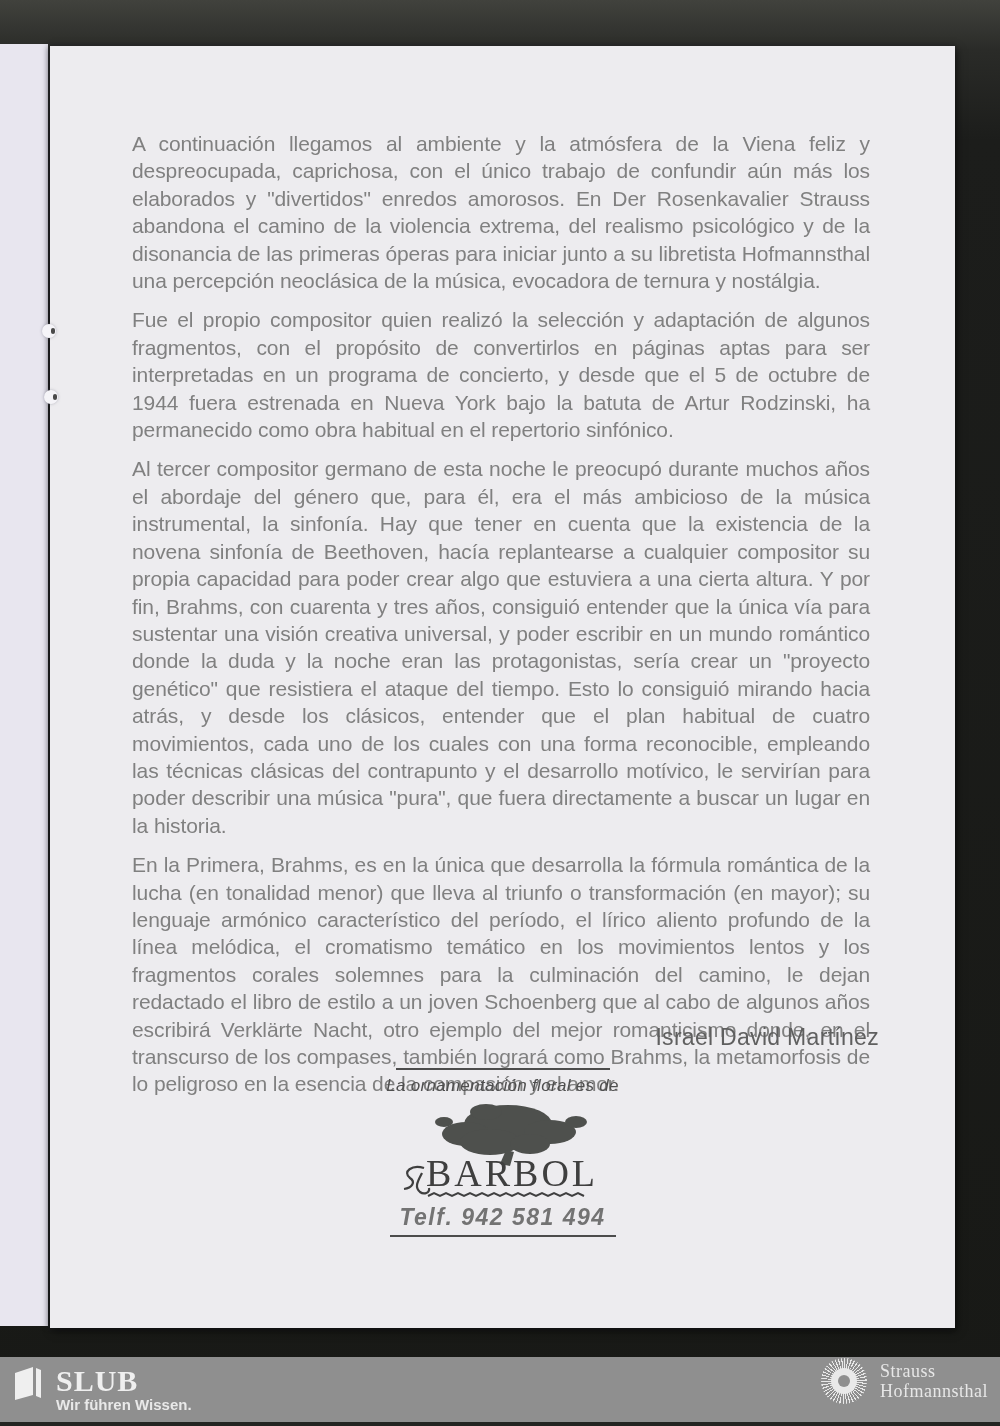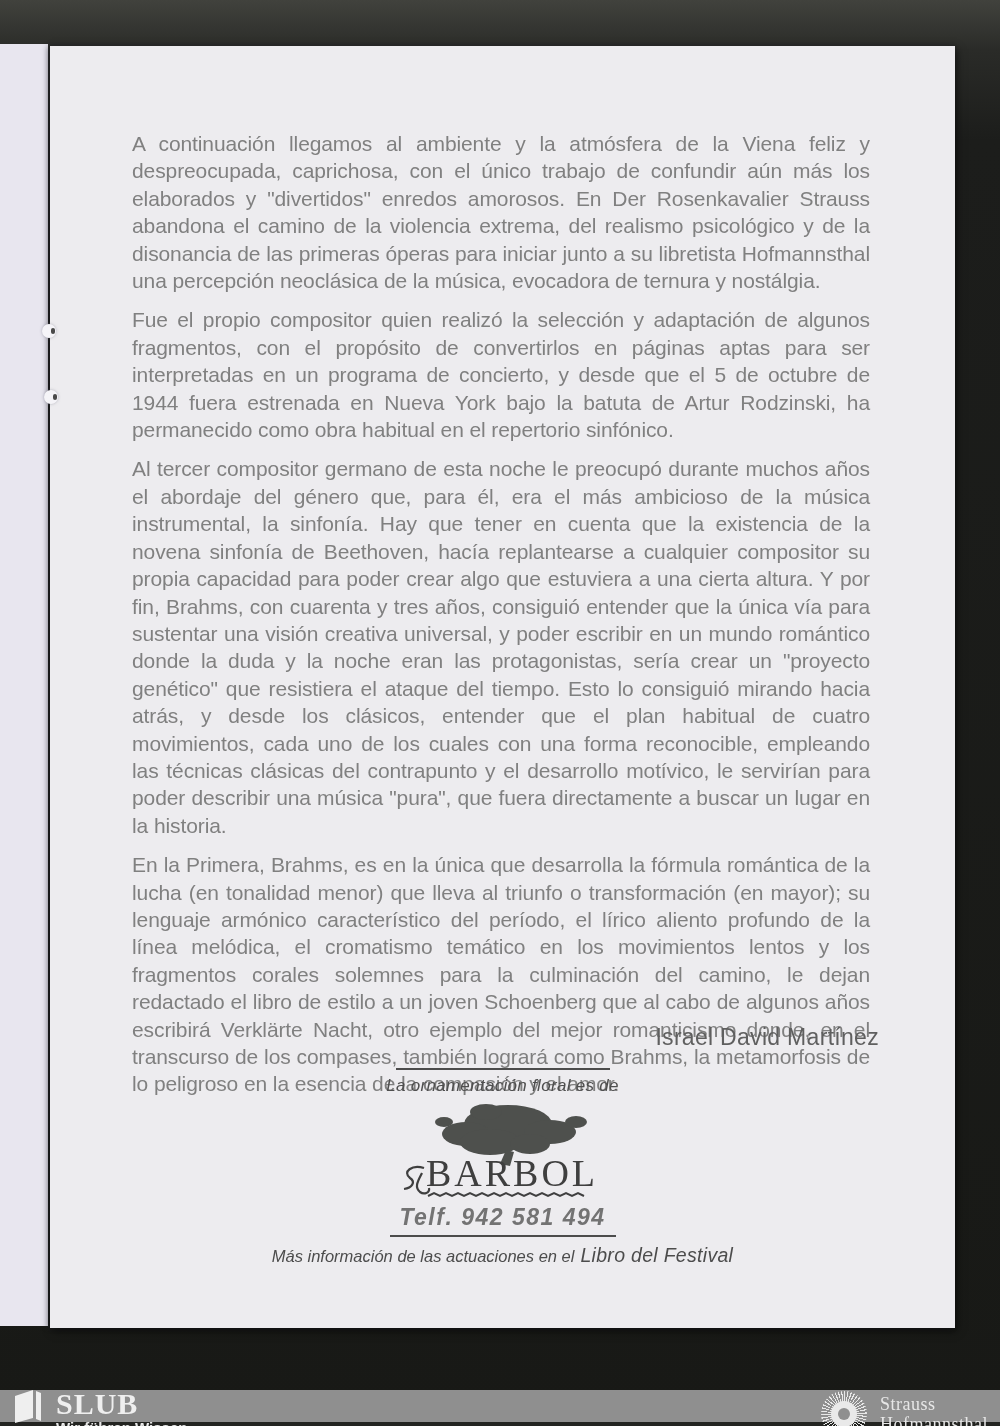--- a/index.html
+++ b/index.html
@@ -60,21 +60,21 @@
   .phone {
     margin-top:0px; font-style:italic; font-weight:bold;
     color:#737373; font-size:23px; letter-spacing:1.5px;
   }
   .info-line { margin-top:7px; font-style:italic; color:#4c4c4c; font-size:16.5px; }
   .info-line .highlight { font-size:19.5px; margin-left:6px; letter-spacing:.3px; }
 
   
   .footer-wrap { position:absolute; left:0; bottom:0; width:1000px; }
   .footer {
-    height:32px; background:#8f8f8f; display:flex; 
+    height:65px; background:#8f8f8f; display:flex; align-items:center;
     color:#ececec;
   }
   .footer-edge { height:4px; background:#232421; }
 
   .slub { display:flex; align-items:flex-start; gap:14px; margin-left:15px; }
   .slub-text { display:flex; flex-direction:column; }
   .slub-name {
     font-family:"Liberation Serif", serif; font-weight:bold;
     font-size:30px; line-height:28px; letter-spacing:1px; color:#efefef;
   }
@@ -128,23 +128,20 @@
           <ellipse cx="96" cy="14" rx="16" ry="8"></ellipse>
           <path d="M116 52 l-6 14 10 2 4 -14 z"></path>
         </g>
         <path d="M34 70 c-12 -4 -22 4 -14 10 c6 4 2 10 -6 11 m18 -16 c-4 8 -8 14 -2 19 c4 3 10 1 9 -4" fill="none" stroke="#3f3f3f" stroke-width="2.2"></path>
         <text x="122" y="88" text-anchor="middle" font-family="Liberation Serif, serif" font-size="38" letter-spacing="3" fill="#3f3f3f">BARBOL</text>
         <path d="M38 98 l6 -3 l6 3 l6 -3 l6 3 l6 -3 l6 3 l6 -3 l6 3 l6 -3 l6 3 l6 -3 l6 3 l6 -3 l6 3 l6 -3 l6 3 l6 -3 l6 3 l6 -3 l6 3 l6 -3 l6 3 l6 -3 l6 3 l6 -3 l6 3" fill="none" stroke="#3f3f3f" stroke-width="2"></path>
       </svg>
 
       <div class="phone">Telf. 942 581 494</div>
       <hr class="rule bottom">
-      <div class="info-line">
-        <span>Más información de las actuaciones en el</span><span class="highlight">Libro del Festival</span>
-      </div>
     </div>
 
   </div>
 
   <div class="footer-wrap">
     <div class="footer">
       <div class="slub">
         <svg width="27" height="33" viewBox="0 0 27 33">
           <polygon points="0,6 18,0 18,28 0,33" fill="#efefef"></polygon>
           <polygon points="21,1 26,3 26,31 21,29" fill="#efefef"></polygon>

